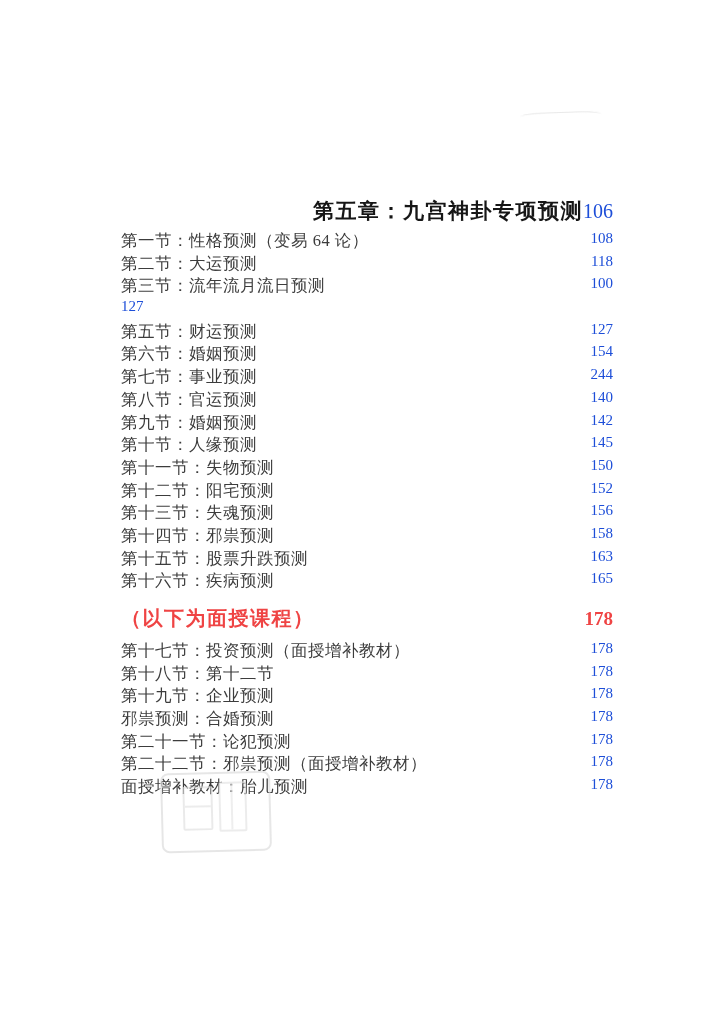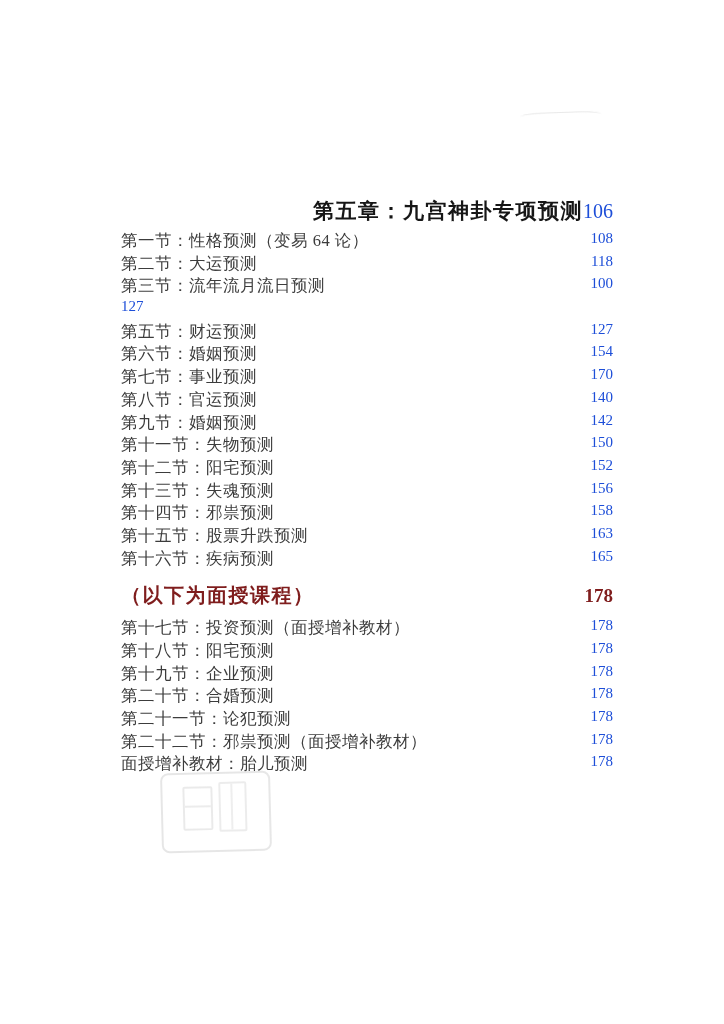--- a/index.html
+++ b/index.html
@@ -69,21 +69,21 @@
     font-size: 15px;
     color: #1d4ed8;
   }
   .sub-row {
     display: flex;
     justify-content: space-between;
     align-items: baseline;
     height: 30px;
     margin-top: 12px;
     margin-bottom: 5px;
-    color: #7f1d1d;
+    color: #ef4444;
   }
   .sub-title {
     font-size: 20px;
     font-weight: bold;
     letter-spacing: 1.5px;
   }
   .sub-page {
     font-size: 19px;
     font-weight: bold;
   }
@@ -166,29 +166,33 @@
     <div class="row">
       <span class="label">第五节：财运预测</span>
       <span class="pnum">127</span>
     </div>
     <div class="row">
       <span class="label">第六节：婚姻预测</span>
       <span class="pnum">154</span>
     </div>
     <div class="row">
       <span class="label">第七节：事业预测</span>
-      <span class="pnum">170</span>
+      <span class="pnum">244</span>
     </div>
     <div class="row">
       <span class="label">第八节：官运预测</span>
       <span class="pnum">140</span>
     </div>
     <div class="row">
       <span class="label">第九节：婚姻预测</span>
       <span class="pnum">142</span>
+    </div>
+    <div class="row">
+      <span class="label">第十节：人缘预测</span>
+      <span class="pnum">145</span>
     </div>
     <div class="row">
       <span class="label">第十一节：失物预测</span>
       <span class="pnum">150</span>
     </div>
     <div class="row">
       <span class="label">第十二节：阳宅预测</span>
       <span class="pnum">152</span>
     </div>
     <div class="row">
@@ -211,29 +215,29 @@
     <div class="sub-row">
       <span class="sub-title">（以下为面授课程）</span>
       <span class="sub-page">178</span>
     </div>
 
     <div class="row">
       <span class="label">第十七节：投资预测（面授增补教材）</span>
       <span class="pnum">178</span>
     </div>
     <div class="row">
-      <span class="label">第十八节：阳宅预测</span>
+      <span class="label">第十八节：第十二节</span>
       <span class="pnum">178</span>
     </div>
     <div class="row">
       <span class="label">第十九节：企业预测</span>
       <span class="pnum">178</span>
     </div>
     <div class="row">
-      <span class="label">第二十节：合婚预测</span>
+      <span class="label">邪祟预测：合婚预测</span>
       <span class="pnum">178</span>
     </div>
     <div class="row">
       <span class="label">第二十一节：论犯预测</span>
       <span class="pnum">178</span>
     </div>
     <div class="row">
       <span class="label">第二十二节：邪祟预测（面授增补教材）</span>
       <span class="pnum">178</span>
     </div>

